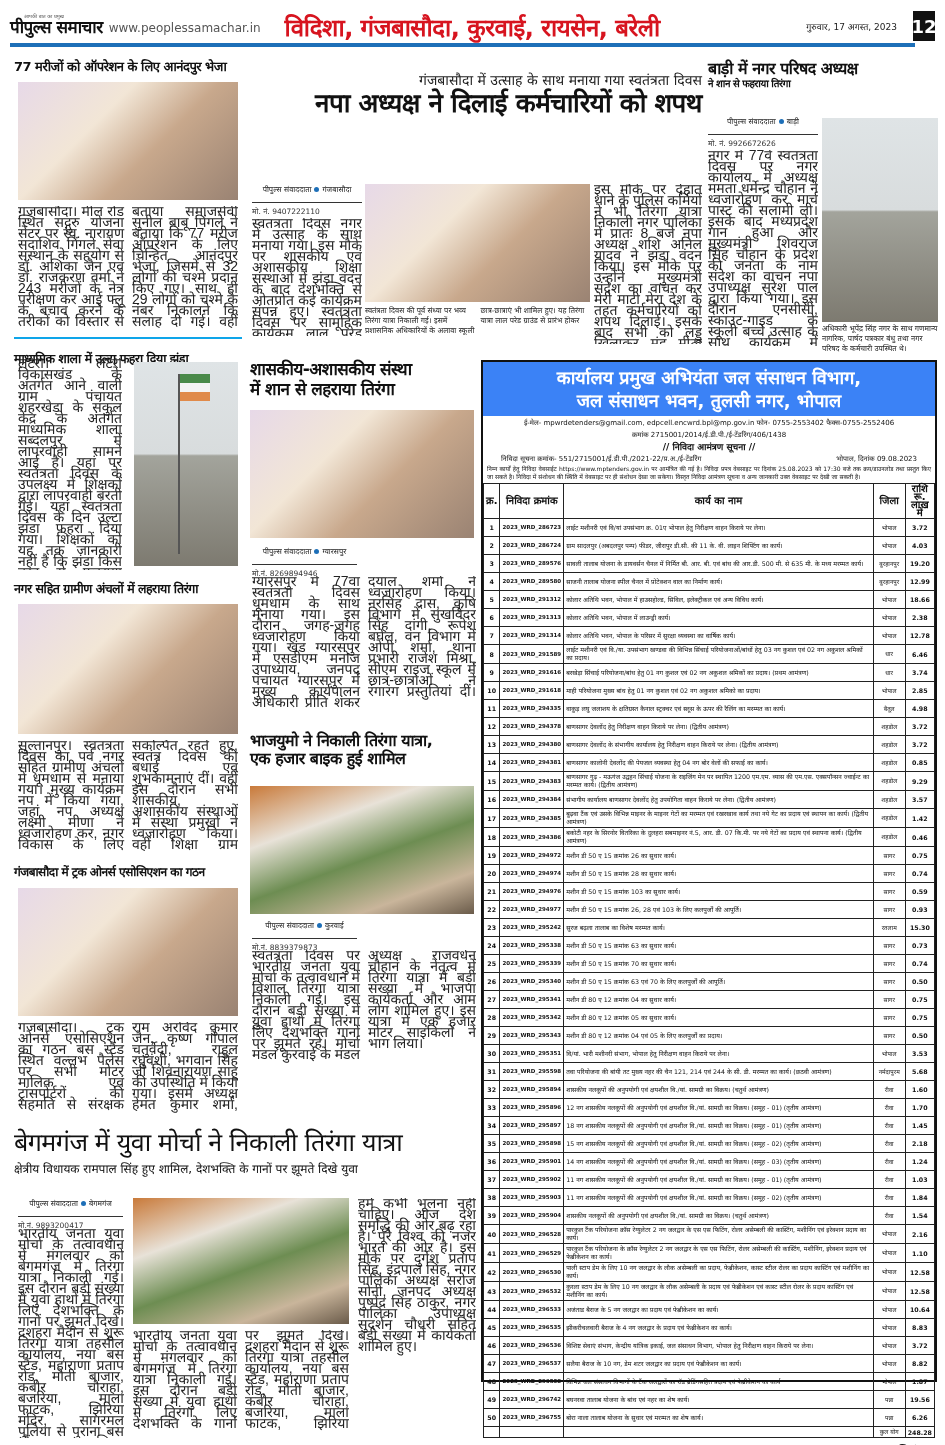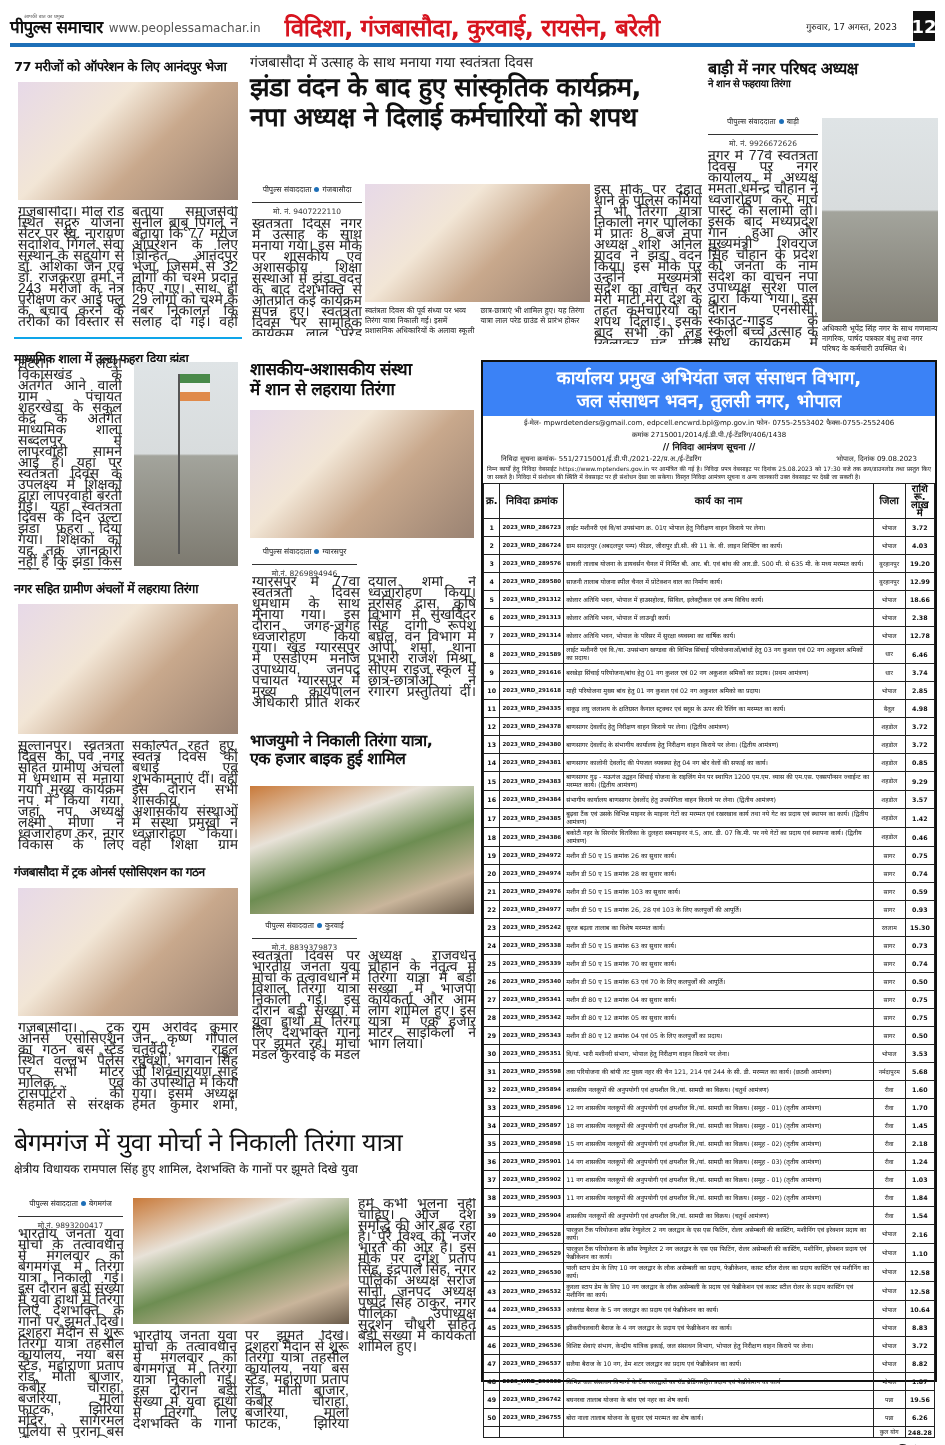--- a/index.html
+++ b/index.html
@@ -10,21 +10,21 @@
 .website{font-size:12px;color:#555;margin-left:6px;margin-top:4px}
 .section-title{font-family:"DejaVu Sans",sans-serif;font-weight:bold;color:#d7141f;font-size:24px;margin-left:24px;letter-spacing:-0.5px}
 .date{font-size:9px;color:#222;margin-left:auto;margin-right:16px}
 .pagenum{background:#111;color:#fff;font-weight:bold;font-size:18px;width:22px;height:30px;display:flex;align-items:center;justify-content:center}
 .rule{position:absolute;left:10px;top:43px;width:905px;height:4px;background:#1d6fb8}
 .col{position:absolute}
 .hl{font-weight:bold;color:#111;letter-spacing:-0.5px;line-height:1.15}
 .txt{font-family:Liberation Sans, sans-serif;font-size:14px;line-height:11px;color:#222;text-align:justify}
 .byline{font-size:7.5px;text-align:center;border-bottom:1px solid #333;padding-bottom:8px;color:#222}
 .byline .dot{display:inline-block;width:5px;height:5px;border-radius:50%;background:#1d6fb8;margin:0 3px}
-.mob{font-size:7.5px;text-align:center;color:#333;margin:3px 0 6px}
+.mob{font-size:7.5px;color:#333;margin:3px 0 6px}
 .photo{background:linear-gradient(135deg,#9db3a0,#c9b7a5 40%,#e0c6a8 60%,#8d9a88);position:absolute}
 .photo.flag{background:linear-gradient(180deg,#dfe4e6 0%,#d8dcdd 45%,#a3a49c 46%,#7d7a70 100%)}
 .photo.crowd{background:linear-gradient(160deg,#c97a3a,#e8e2d8 30%,#6d8d52 55%,#c9b59b 80%,#6a5b4a)}
 .photo.group{background:linear-gradient(135deg,#e7d9e8,#f2e6d6 35%,#c8a88c 60%,#9a8373)}
 .caption{font-family:"DejaVu Serif",serif;font-size:7.5px;line-height:10px;position:absolute;color:#222}
 
 .ad{position:absolute;left:481px;top:360px;width:456px;height:1022px;border:2px solid #111}
 .ad-head{background:#3b82f6;color:#fff;text-align:center;font-weight:bold;font-size:18px;line-height:23px;padding:4px 0}
 .ad-meta{text-align:center;font-size:7px;line-height:10px;padding-top:2px}
 .ad-row2{display:flex;justify-content:space-between;font-size:7px;padding:2px 18px}
@@ -79,23 +79,22 @@
 </div>
 <div class="photo group" style="left:18px;top:604px;width:220px;height:130px"></div>
 <div class="col txt" style="left:18px;top:740px;width:220px;column-count:2;column-gap:8px;height:118px;overflow:hidden">सुल्तानपुर। स्वतंत्रता दिवस का पर्व नगर सहित ग्रामीण अंचलों में धूमधाम से मनाया गया। मुख्य कार्यक्रम नप में किया गया, जहां नप अध्यक्ष लक्ष्मी मीणा ने ध्वजारोहण कर, नगर विकास के लिए संकल्पित रहते हुए, स्वतंत्र दिवस की बधाई एवं शुभकामनाएं दीं। वहीं इस दौरान सभी शासकीय, अशासकीय संस्थाओं में संस्था प्रमुखों ने ध्वजारोहण किया। वहीं शिक्षा ग्राम पंचायत में ध्वजारोहण किया। वहीं ग्रामीण अंचलों में उड़द मऊ पंचायत में सरपंच रीना संदीप राय ने ध्वजारोहण किया।</div>
 
 <div class="col" style="left:14px;top:866px;width:228px">
   <div class="hl" style="font-size:12px">गंजबासौदा में ट्रक ओनर्स एसोसिएशन का गठन</div>
 </div>
 <div class="photo group" style="left:18px;top:888px;width:220px;height:128px"></div>
 <div class="col txt" style="left:18px;top:1022px;width:220px;column-count:2;column-gap:8px;height:96px;overflow:hidden">गंजबासौदा। ट्रक ओनर्स एसोसिएशन का गठन बस स्टैंड स्थित वल्लभ पैलेस पर सभी मोटर मालिक एवं ट्रांसपोर्टरों की सहमति से संरक्षक राम अरविंद कुमार जैन, कृष्ण गोपाल चतुर्वेदी, राहुल रघुवंशी, भगवान सिंह जी शिवनारायण साहू की उपस्थिति में किया गया। इसमें अध्यक्ष हेमंत कुमार शर्मा, अनिल कुमार गुप्ता, प्रदीप उपाध्याय, महेश शर्मा, चंद्रभान दांगी, सचिव प्रीतम राठौर, सहसचिव मिट्ठू लाल जायसवाल, कोषाध्यक्ष अनिल कुमार जैन, महामंत्री साबिर खान, प्रवक्ता चंद्रभान बुंदेला तथा संगठन मंत्री रामेश्वर रैकवार अल्लू को चुना गया।</div>
 
-<div class="col" style="left:250px;top:52px;width:452px;text-align:left">
+<div class="col" style="left:250px;top:70px;width:452px;text-align:right">
   <div style="font-size:14px;color:#222">गंजबासौदा में उत्साह के साथ मनाया गया स्वतंत्रता दिवस</div>
-  <div class="hl" style="font-size:26px;margin-top:2px">झंडा वंदन के बाद हुए सांस्कृतिक कार्यक्रम,</div>
   <div class="hl" style="font-size:26px">नपा अध्यक्ष ने दिलाई कर्मचारियों को शपथ</div>
 </div>
 <div class="col" style="left:252px;top:184px;width:110px">
   <div class="byline"><span>पीपुल्स संवाददाता</span><span class="dot"></span><span>गंजबासौदा</span></div>
   <div class="mob">मो. नं. 9407222110</div>
 </div>
 <div class="col txt" style="left:252px;top:218px;width:110px;height:118px;overflow:hidden">स्वतंत्रता दिवस नगर में उत्साह के साथ मनाया गया। इस मौके पर शासकीय एवं अशासकीय शिक्षा संस्थाओं में झंडा वंदन के बाद देशभक्ति से ओतप्रोत कई कार्यक्रम संपन्न हुए। स्वतंत्रता दिवस पर सामूहिक कार्यक्रम लाल परेड ग्राउंड में संपन्न हुआ। जहां कई विद्यालयों के छात्र-छात्राओं ने मनोहारी सांस्कृतिक कार्यक्रमों की रंगारंग प्रस्तुतियां दीं।</div>
 <div class="photo group" style="left:365px;top:184px;width:225px;height:118px"></div>
 <div class="caption" style="left:365px;top:306px;width:225px;column-count:2;column-gap:6px;height:38px;overflow:hidden">स्वतंत्रता दिवस की पूर्व संध्या पर भव्य तिरंगा यात्रा निकाली गई। इसमें प्रशासनिक अधिकारियों के अलावा स्कूली छात्र-छात्राएं भी शामिल हुए। यह तिरंगा यात्रा लाल परेड ग्राउंड से प्रारंभ होकर स्टेशन और फिर लाल परेड ग्राउंड पहुंची, जहां इसका समापन किया गया।</div>
 <div class="col txt" style="left:594px;top:184px;width:108px;height:160px;overflow:hidden">इस मौके पर देहात थाने के पुलिस कर्मियों ने भी तिरंगा यात्रा निकाली नगर पालिका में प्रातः 8 बजे नपा अध्यक्ष शशि अनिल यादव ने झंडा वंदन किया। इस मौके पर उन्होंने मुख्यमंत्री संदेश का वाचन कर मेरी माटी मेरा देश के तहत कर्मचारियों को शपथ दिलाई। इसके बाद सभी को लड्डू खिलाकर मुंह मीठा कराया गया। कार्यक्रम के दौरान सांसद प्रतिनिधि देवेंद्र यादव, राजन सिंह तोमर, योगेंद्र सिंह सविता पप्पू भैया, सरिता रघुवंशी, सरिता जैन मौजूद थे।</div>

